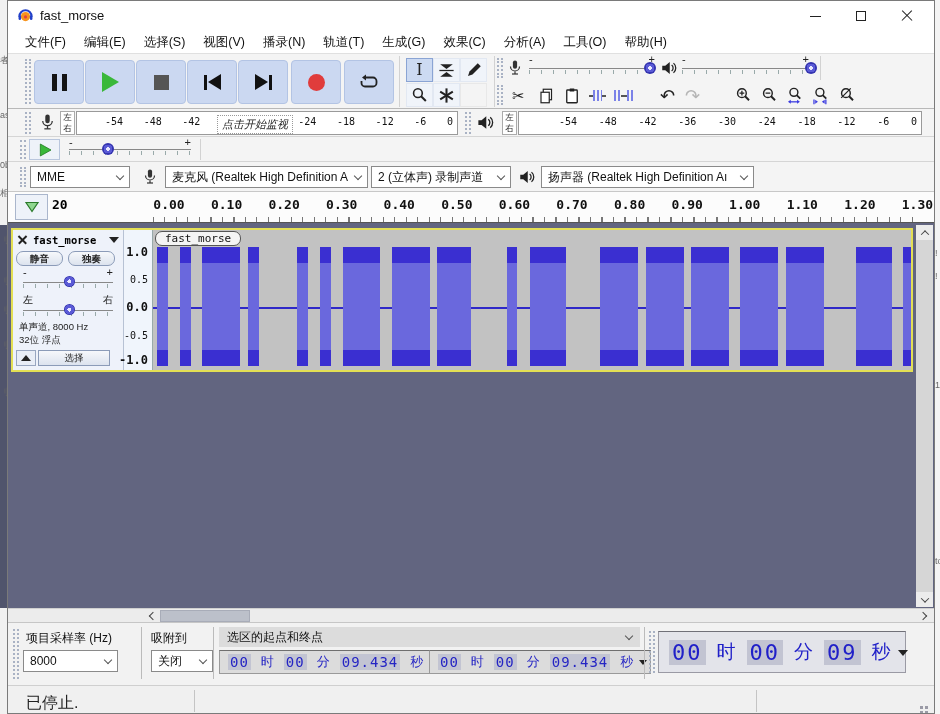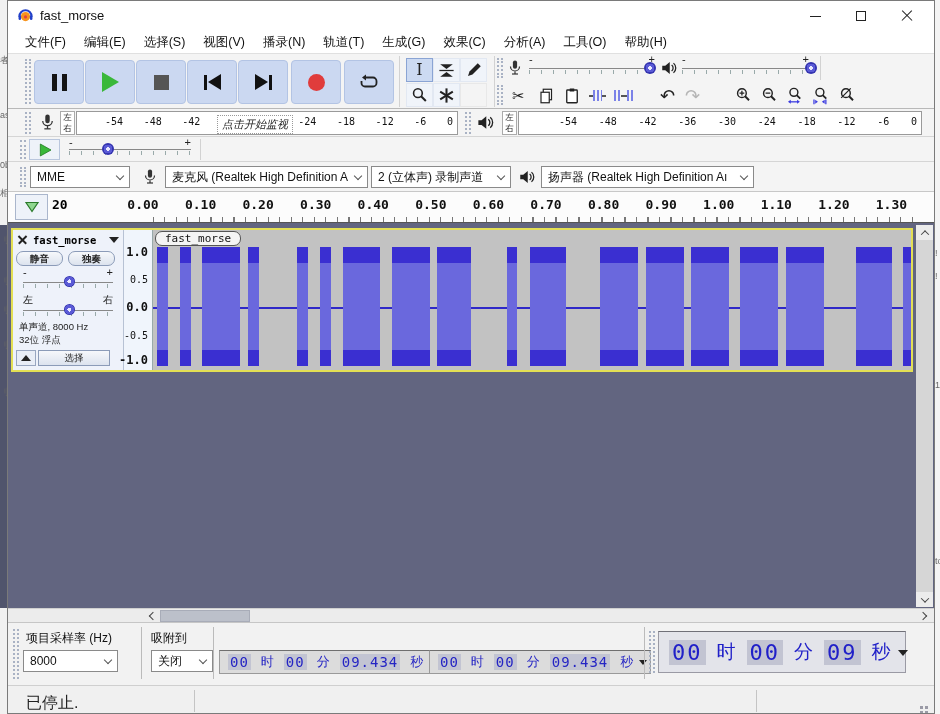--- a/index.html
+++ b/index.html
@@ -79,21 +79,21 @@
   .devicebar { position:absolute; left:0; top:161px; width:100%; height:30px; background:#f4f4f4; border-bottom:1px solid #c8c8c8; }
   .combo { position:absolute; top:4px; height:22px; background:#fff; border:1px solid #8a8a8a; display:flex; align-items:center; padding:0 6px; overflow:hidden; }
   .combo .ctext { flex:1; white-space:nowrap; overflow:hidden; font-size:12px; color:#111; }
   .chev { flex:none; width:6px; height:6px; border:solid #555; border-width:0 1.5px 1.5px 0; transform:rotate(45deg); margin-left:5px; margin-top:-3px; }
   .dev-icon { position:absolute; top:6px; width:18px; height:18px; }
 
   
   .timelinebar { position:absolute; left:0; top:191px; width:100%; height:31px; background:#fcfcfc; border-bottom:1px solid #555; }
   .tl-btn { position:absolute; left:7px; top:2px; width:33px; height:26px; background:#eef2f9; border:1px solid #aab6cc; display:flex; align-items:center; justify-content:center; }
   .tl-pre { position:absolute; left:44px; top:5px; font-weight:bold; font-size:13px; font-family:"DejaVu Sans Mono",monospace; }
-  .tl-ruler { position:absolute; left:135px; top:0; width:760px; height:100%;text-decoration:underline; }
+  .tl-ruler { position:absolute; left:161px; top:0; width:760px; height:100%;text-decoration:underline; }
   .tl-label { position:absolute; top:5px; transform:translateX(-50%); font-weight:bold; font-size:13px; font-family:"DejaVu Sans Mono",monospace; color:#111; white-space:nowrap; }
   .tl-ticks { position:absolute; left:145px; right:12px; bottom:0; height:5px; background:repeating-linear-gradient(90deg,#777 0 1px,transparent 1px 11.5px); }
 
   
   .trackarea { position:absolute; left:0; top:222px; width:100%; height:385px; background:#626580; }
   .trackbox { position:absolute; left:3px; top:5px; width:902px; height:144px; border:2px solid #e3df54; background:#eef2fa; display:flex; }
   .tpanel { width:111px; flex:none; background:#eef2fa; position:relative; border-right:1px solid #b7c2d4; }
   .vruler { width:29px; flex:none; background:#f0f5fc; position:relative; border-right:1px solid #9aa; }
   .vr-label { position:absolute; right:4px; transform:translateY(-50%); font-size:10px; color:#111; font-family:"DejaVu Sans Mono",monospace; }
   .vruler span:nth-of-type(odd) { font-weight:bold; font-size:12px; }
@@ -664,20 +664,24 @@
         <span class="chev-r"></span>
       </div>
   </div>
 
   <div class="selbar">
     <div class="grip" style="left:5px; top:6px; height:50px;"></div>
     <span class="sb-label" style="left:18px;">项目采样率 (Hz)</span>
     <div class="sb-sep" style="left:133px;"></div>
     <span class="sb-label" style="left:143px;">吸附到</span>
     <div class="sb-sep" style="left:205px;"></div>
+    <div class="range-combo">
+      <span class="ctext">选区的起点和终点</span>
+        <span class="chev"></span>
+    </div>
     <div class="combo" style="left:15px; top:27px; width:95px;">
       <span class="ctext">8000</span>
         <span class="chev"></span>
     </div>
     <div class="combo" style="left:143px; top:27px; width:62px;">
       <span class="ctext">关闭</span>
         <span class="chev"></span>
     </div>
     <div class="timefield" style="left:211px;">
       <span class="tnum">00</span>

